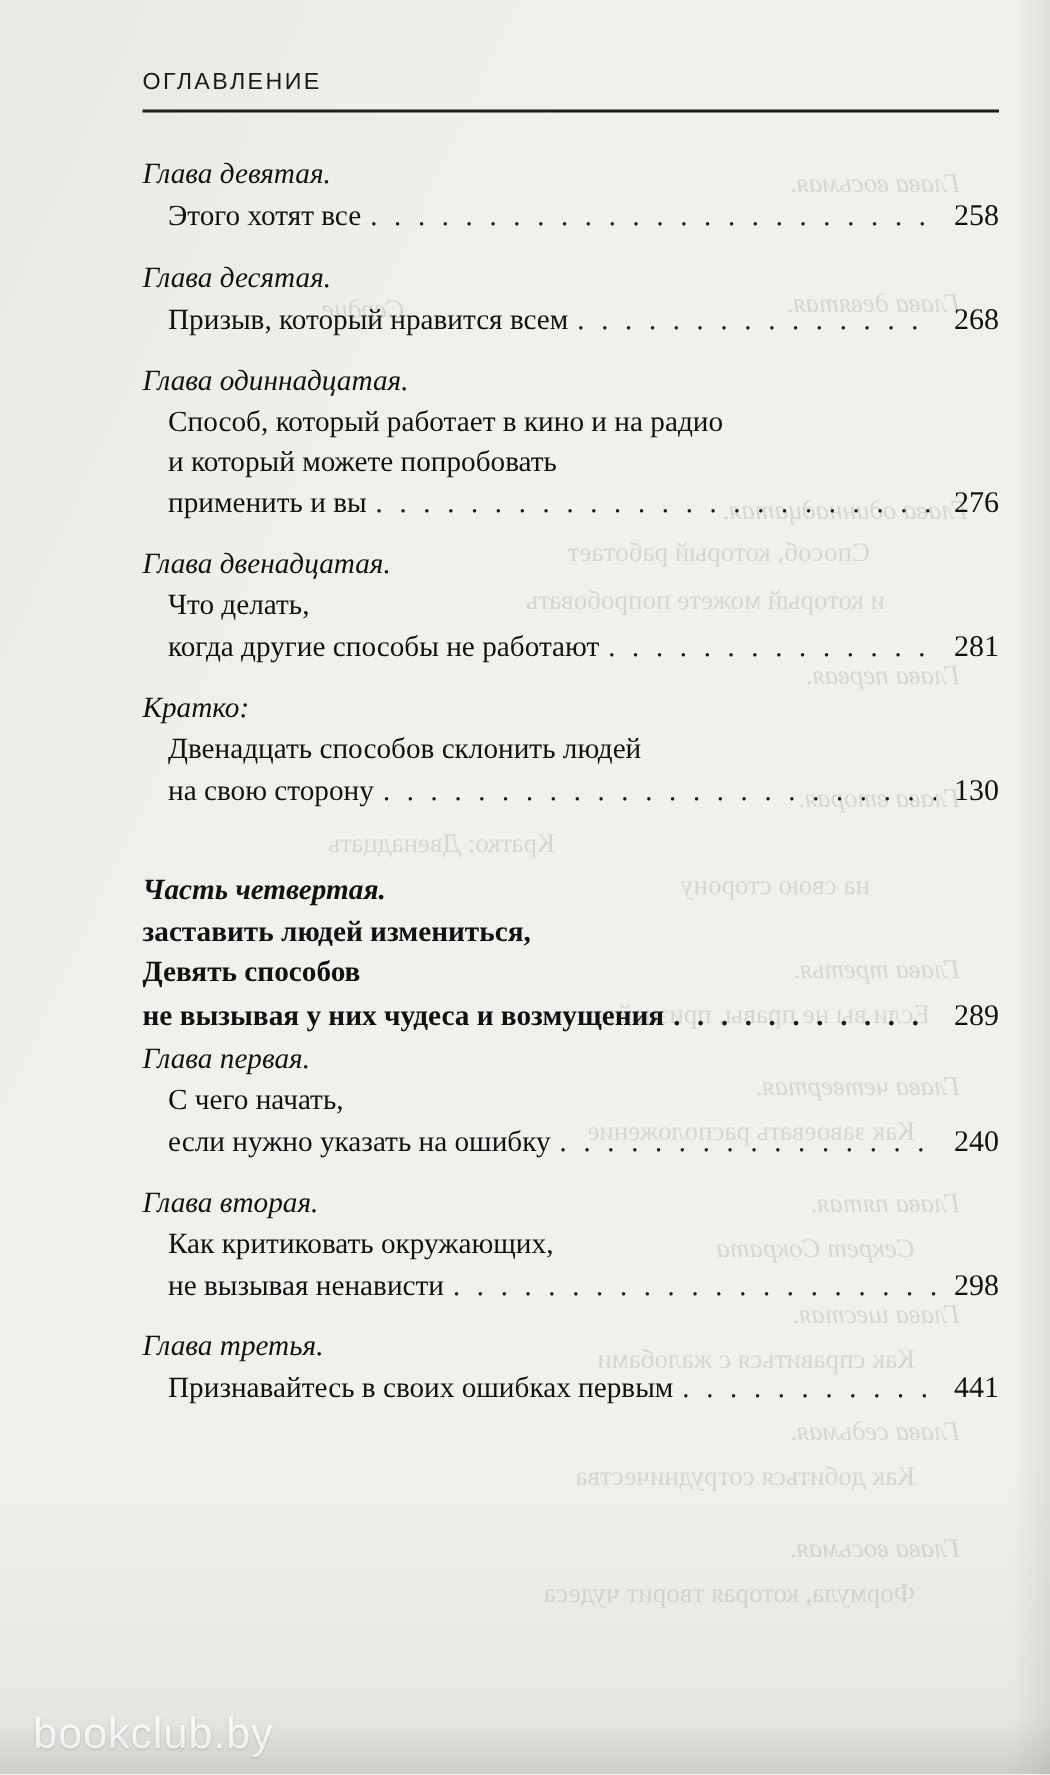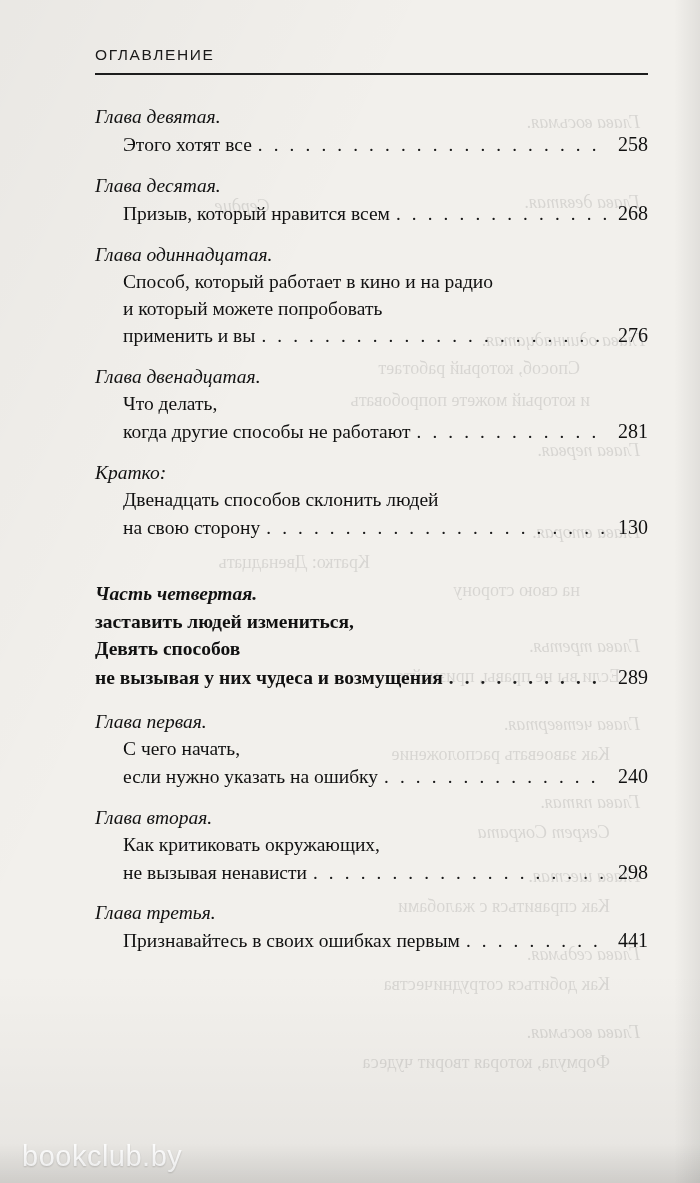--- a/index.html
+++ b/index.html
@@ -35,21 +35,21 @@
     filter: blur(0.4px);
   }
   .ghost-layer .g {
     position: absolute;
     font-family: "Liberation Serif", serif;
     color: #2b2b2b;
     white-space: nowrap;
   }
   .content {
     position: relative;
-    padding: 46px 52px 0 95px;
+    padding: 46px 34px 0 95px;
   }
   .running-head {
     font-family: "Liberation Sans", sans-serif;
     font-size: 15.5px;
     letter-spacing: 1.6px;
     color: #1a1a1a;
     font-weight: 400;
     padding-bottom: 9px;
   }
   .rule {
@@ -69,21 +69,21 @@
   }
   .part-head {
     font-weight: bold;
     font-size: 19.5px;
     line-height: 1.42;
   }
   .part-head .ital {
     font-style: italic;
   }
   .lines {
-    margin-left: 28px;
+    margin-left: 17px;
   }
   .line {
     font-size: 19.5px;
     line-height: 1.38;
     display: flex;
     align-items: baseline;
     white-space: nowrap;
   }
   .line.bold {
     font-weight: bold;
@@ -102,21 +102,21 @@
   }
   .line .pg {
     flex: 0 0 auto;
     text-align: right;
     min-width: 42px;
     font-weight: normal;
     font-size: 20px;
   }
   .part-block {
     margin-top: 38px;
-    margin-bottom: 18px;
+    margin-bottom: 3px;
   }
   .part-block .lines {
     margin-left: 0;
   }
   .part-line {
     font-size: 19.5px;
     line-height: 1.42;
     font-weight: bold;
     display: flex;
     align-items: baseline;

